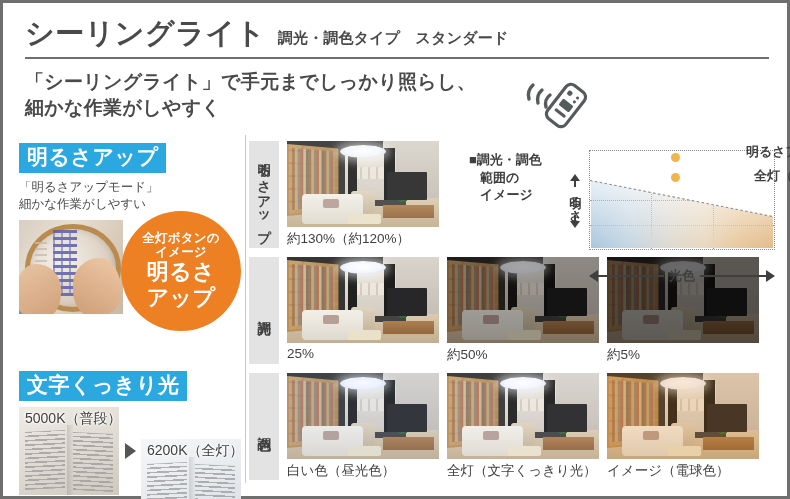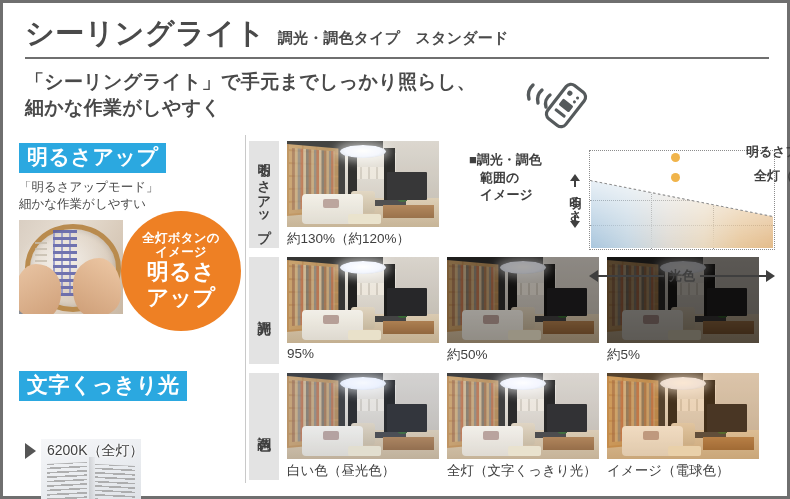--- a/index.html
+++ b/index.html
@@ -392,20 +392,26 @@
   <div class="badge">
     <div class="b-small">全灯ボタンの</div>
     <div class="b-small">イメージ</div>
     <div class="b-big">明るさ</div>
     <div class="b-big">アップ</div>
   </div>
 
   <div class="books">
     <div class="bluebar" style="margin-bottom:6px;">文字くっきり光</div>
     <div class="book-row">
+      <div class="book warm">
+        <div class="pagetext"></div>
+        <div class="spine"></div>
+        <div class="pagetext r"></div>
+        <div class="book-cap">5000K（普段）</div>
+      </div>
       <div class="arrow-mid">
         <div class="tri-right"></div>
       </div>
       <div class="book cool">
         <div class="pagetext"></div>
         <div class="spine"></div>
         <div class="pagetext r"></div>
         <div class="book-cap">6200K（全灯）</div>
       </div>
     </div>
@@ -466,21 +472,21 @@
               <div class="plant"></div>
             <div class="tv"></div>
               <div class="tvstand"></div>
             <div class="chair"></div>
               <div class="sofa"></div>
               <div class="cush"></div>
             <div class="table"></div>
             <div class="lamp"></div>
             <div class="tint"></div>
           </div>
-          <div class="cap">95%</div>
+          <div class="cap">25%</div>
         </div>
         <div class="cell">
           <div class="room t-50">
             <div class="wallR"></div>
               <div class="backwall"></div>
               <div class="floor"></div>
             <div class="art"></div>
               <div class="doorway"></div>
               <div class="doorway2"></div>
             <div class="shelf"></div>

